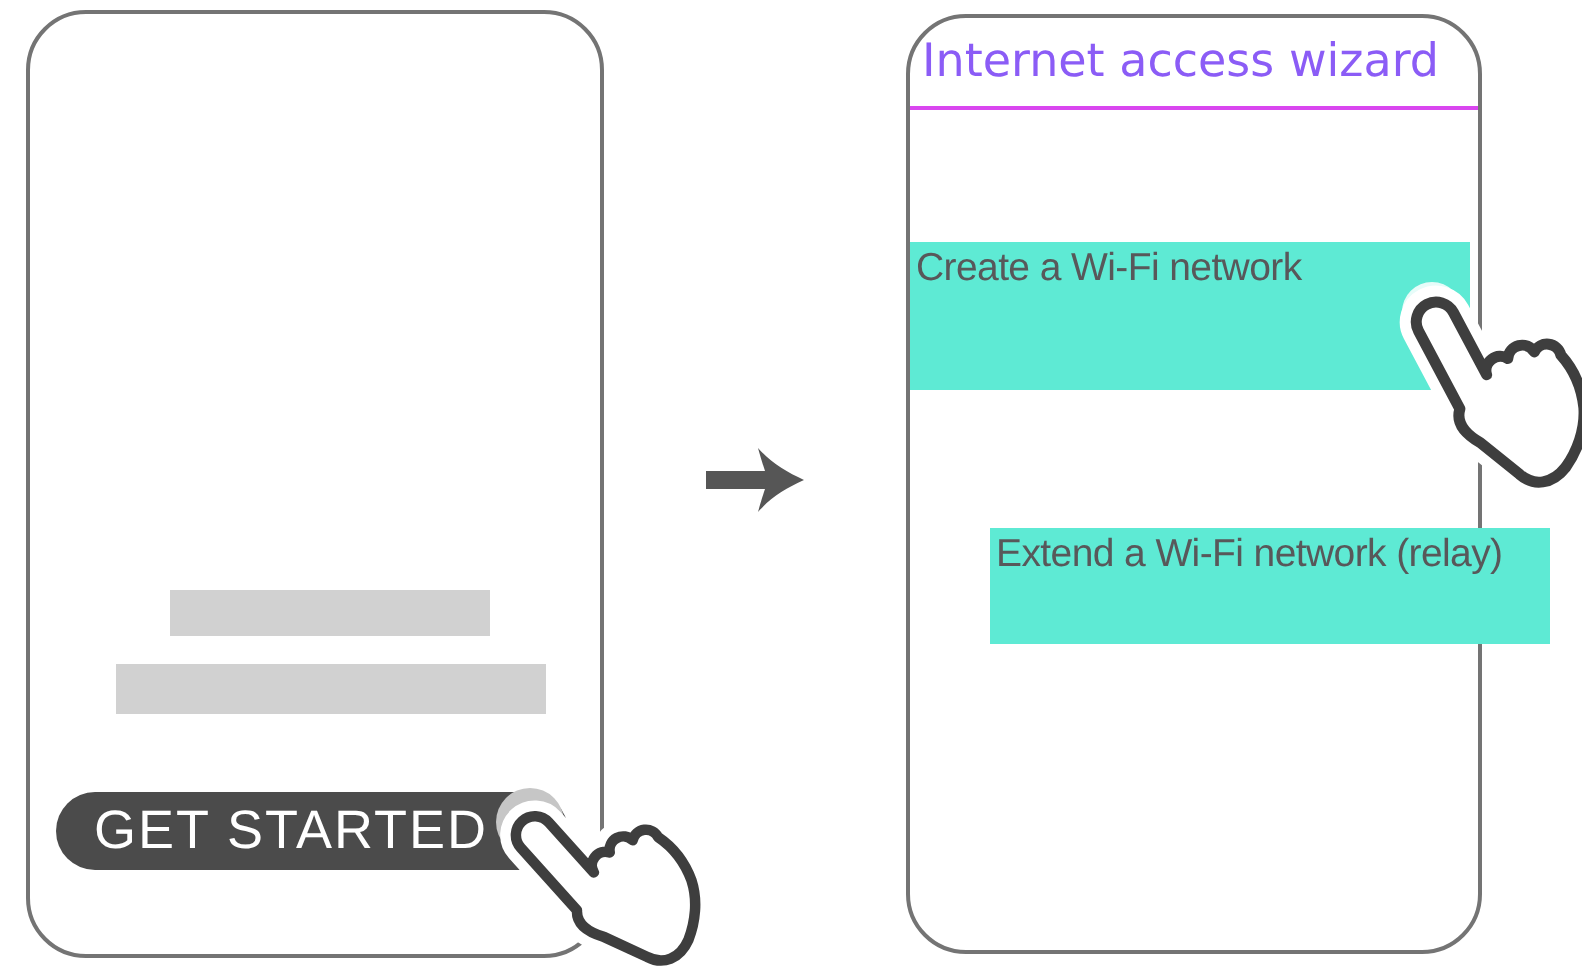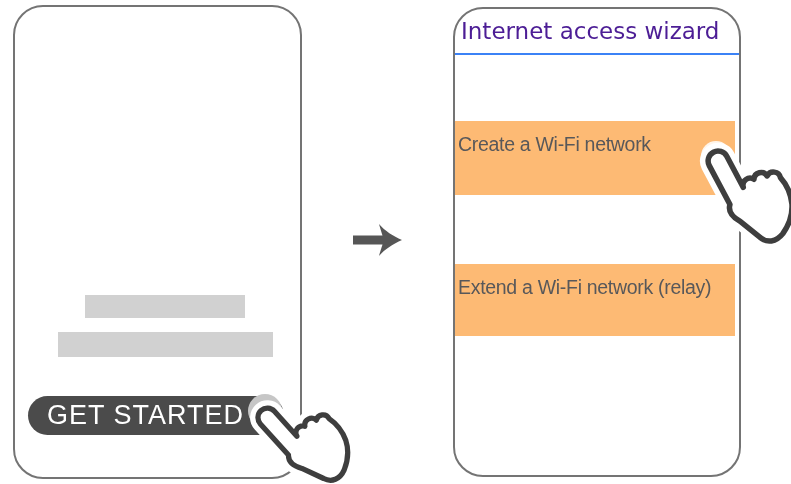--- a/index.html
+++ b/index.html
@@ -31,31 +31,31 @@
   .tap-circle { position:absolute; border-radius:50%; }
   .tap-circle-left  { left:233px; top:387px; width:34px; height:34px; background:#c6c6c6; }
   .tap-circle-right {
     left:250px; top:136px; width:22px; height:22px; background:#bfbfbf;
     box-shadow:0 0 0 4px rgba(255,255,255,0.85);
   }
 
   
   .titlebar {
     position:absolute; left:0; top:0; width:100%; height:46px;
-    border-bottom:2px solid #3b82f6; box-sizing:border-box;
-    font-family:"DejaVu Sans", sans-serif; font-size:23px; color:#4c1d95;
+    border-bottom:2px solid #d946ef; box-sizing:border-box;
+    font-family:"DejaVu Sans", sans-serif; font-size:23px; color:#8b5cf6;
     line-height:45px; padding-left:6px; white-space:nowrap; overflow:hidden;
   }
   .option {
-    position:absolute; left:0; width:280px; background:#fdba74;
+    position:absolute; left:0; width:280px; background:#5eead4;
     color:#58585a; font-size:19.5px; letter-spacing:-0.3px;
-    box-sizing:border-box; padding:12px 0 0 3px; white-space:nowrap;
+    box-sizing:border-box; padding:2px 0 0 3px; white-space:nowrap;
   }
   .option-1 { top:112px; height:74px; }
-  .option-2 { top:255px; height:72px; }
+  .option-2 { top:255px; height:58px;margin-left:40px; }
 
   .arrow-svg { position:absolute; left:353px; top:220px; width:52px; height:40px; z-index:2; }
 
   .hand { position:absolute; width:150px; height:150px; overflow:visible; z-index:10; }
   .hand-left  { left:221px; top:394px; }
   .hand-right { left:672px; top:137px; }
   .hand-casing  { fill:#ffffff; stroke:#ffffff; stroke-width:15; stroke-linejoin:round; stroke-linecap:round; }
   .hand-outline { fill:#ffffff; stroke:#3e3e3e; stroke-width:5;  stroke-linejoin:round; stroke-linecap:round; }
 </style>
 </head>

